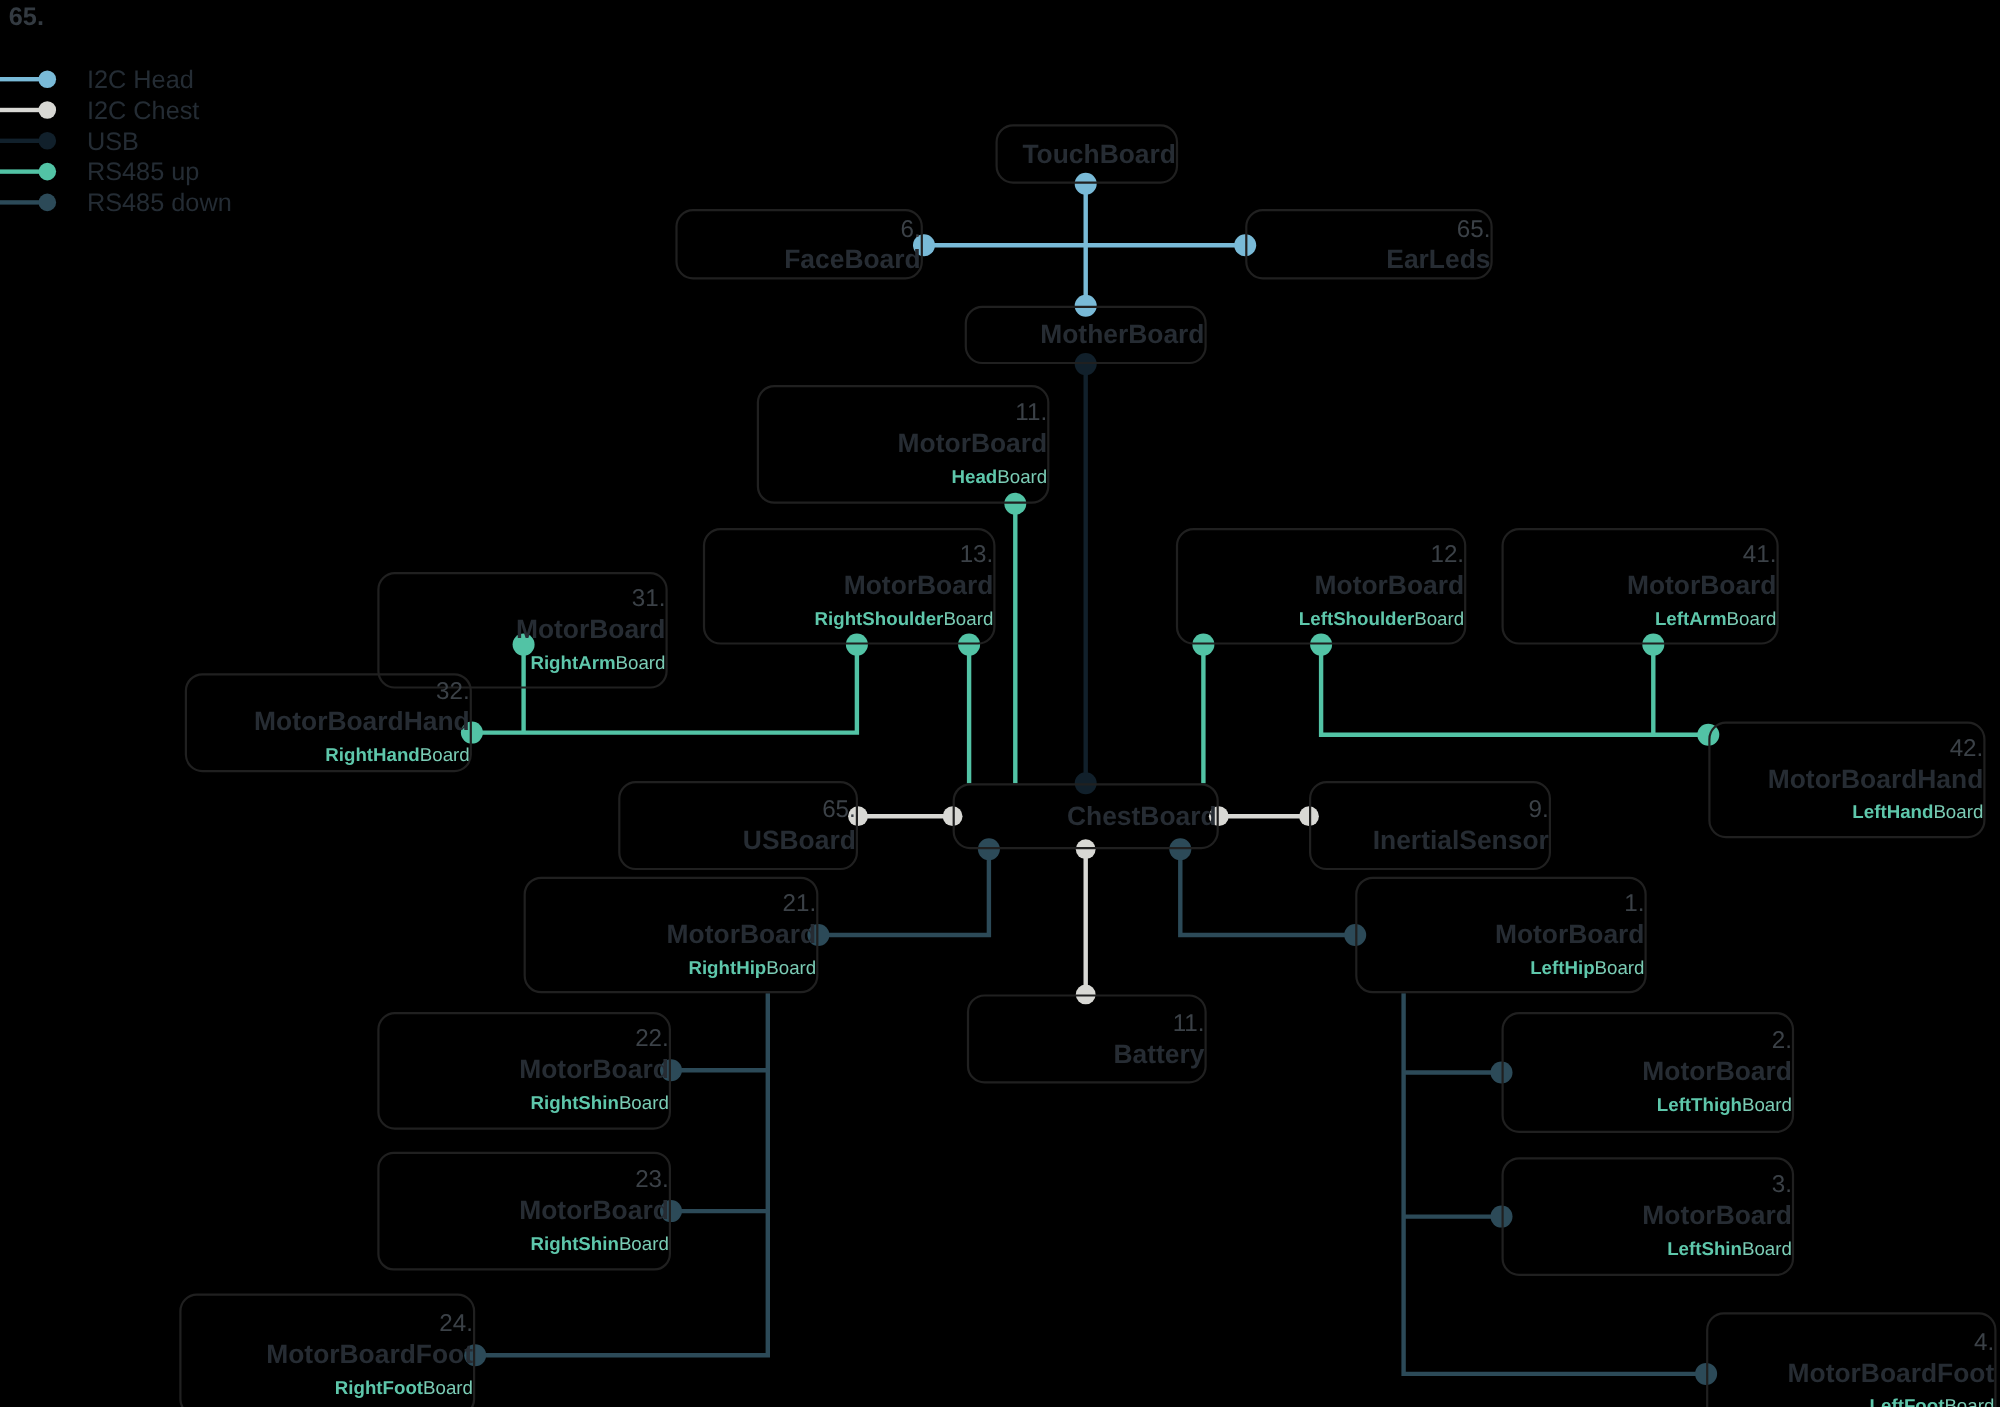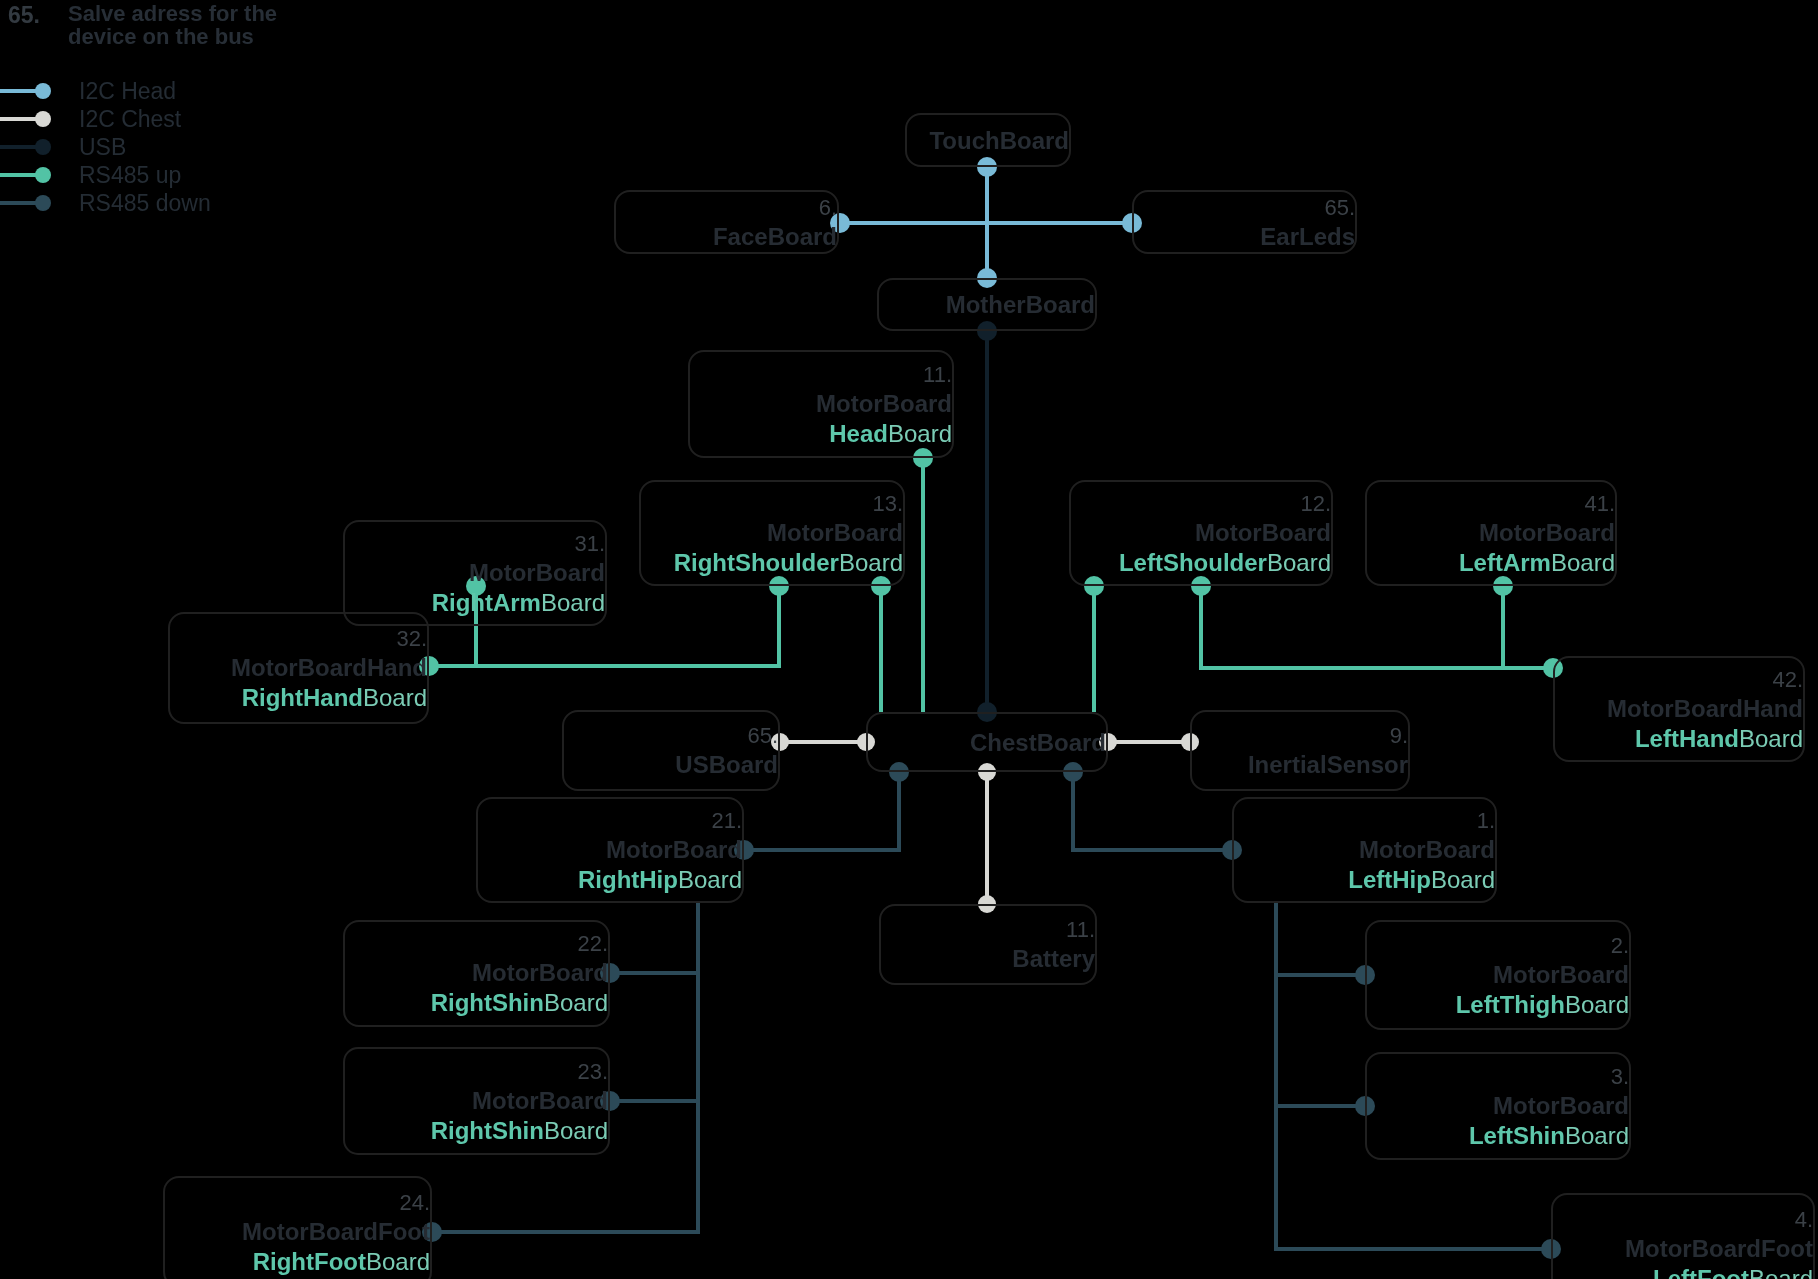--- a/index.html
+++ b/index.html
@@ -5,21 +5,21 @@
   html,body{margin:0;padding:0;background:#000;}
   #canvas{position:relative;width:1818px;height:1279px;background:#000;overflow:hidden;
           font-family:"Liberation Sans", sans-serif;}
   #edges{position:absolute;left:0;top:0;width:1818px;height:1279px;}
   .board{position:absolute;box-sizing:border-box;border:2px solid #202020;border-radius:16px;
          display:flex;flex-direction:column;justify-content:center;align-items:flex-end;
          text-align:center;gap:1px;background:transparent;}
   .bline{white-space:nowrap;}
   .num{color:#3b4147;font-size:22px;line-height:27px;font-weight:400;}
   .name{color:#262c33;font-size:24px;line-height:29px;font-weight:700;}
-  .teal-line{font-size:24px;line-height:29px;}
+  .teal-line{font-size:17px;line-height:29px;}
   .teal-b{color:#5ec7ab;font-weight:700;}
   .teal-r{color:#7bccb5;font-weight:400;}
   
   #legend{position:absolute;left:8px;top:2px;}
   .legend-header{display:flex;align-items:flex-start;}
   .legend-num{color:#333a41;font-size:23px;font-weight:700;width:60px;}
   .legend-title{color:#272e36;font-size:22px;font-weight:700;line-height:23px;}
   .legend-items{margin-top:29px;}
   .legend-row{display:flex;align-items:center;height:28px;}
   .legend-key{position:relative;width:54px;height:16px;flex:0 0 54px;}
@@ -120,21 +120,21 @@
       <div class="board" style="left: 1069px; top: 480px; width: 264px; height: 106px;">
         <div class="bline"><span class="num">12.</span></div>
         <div class="bline"><span class="name">MotorBoard</span></div>
         <div class="bline teal-line"><span class="teal-b">LeftShoulder</span><span class="teal-r">Board</span></div>
       </div>
       <div class="board" style="left: 1365px; top: 480px; width: 252px; height: 106px;">
         <div class="bline"><span class="num">41.</span></div>
         <div class="bline"><span class="name">MotorBoard</span></div>
         <div class="bline teal-line"><span class="teal-b">LeftArm</span><span class="teal-r">Board</span></div>
       </div>
-      <div class="board" style="left: 168px; top: 612px; width: 261px; height: 112px;">
+      <div class="board" style="left: 168px; top: 612px; width: 261px; height: 90px;">
         <div class="bline"><span class="num">32.</span></div>
         <div class="bline"><span class="name">MotorBoardHand</span></div>
         <div class="bline teal-line"><span class="teal-b">RightHand</span><span class="teal-r">Board</span></div>
       </div>
       <div class="board" style="left: 1553px; top: 612px; width: 252px; height: 106px; margin-top: 44px;">
         <div class="bline"><span class="num">42.</span></div>
         <div class="bline"><span class="name">MotorBoardHand</span></div>
         <div class="bline teal-line"><span class="teal-b">LeftHand</span><span class="teal-r">Board</span></div>
       </div>
       <div class="board" style="left: 562px; top: 710px; width: 218px; height: 81px;">
@@ -190,24 +190,20 @@
       <div class="board" style="left: 1551px; top: 1193px; width: 264px; height: 112px;">
         <div class="bline"><span class="num">4.</span></div>
         <div class="bline"><span class="name">MotorBoardFoot</span></div>
         <div class="bline teal-line"><span class="teal-b">LeftFoot</span><span class="teal-r">Board</span></div>
       </div>
     </div>
 
   <div id="legend">
     <div class="legend-header">
       <span class="legend-num">65.</span>
-      <span class="legend-title">
-        <div>Salve adress for the</div>
-        <div>device on the bus</div>
-      </span>
     </div>
     <div class="legend-items">
         <div class="legend-row">
           <span class="legend-key">
             <span class="lline" style="background: rgb(121, 186, 215);"></span>
             <span class="ldot" style="background: rgb(121, 186, 215);"></span>
           </span>
           <span class="legend-label">I2C Head</span>
         </div>
         <div class="legend-row">

